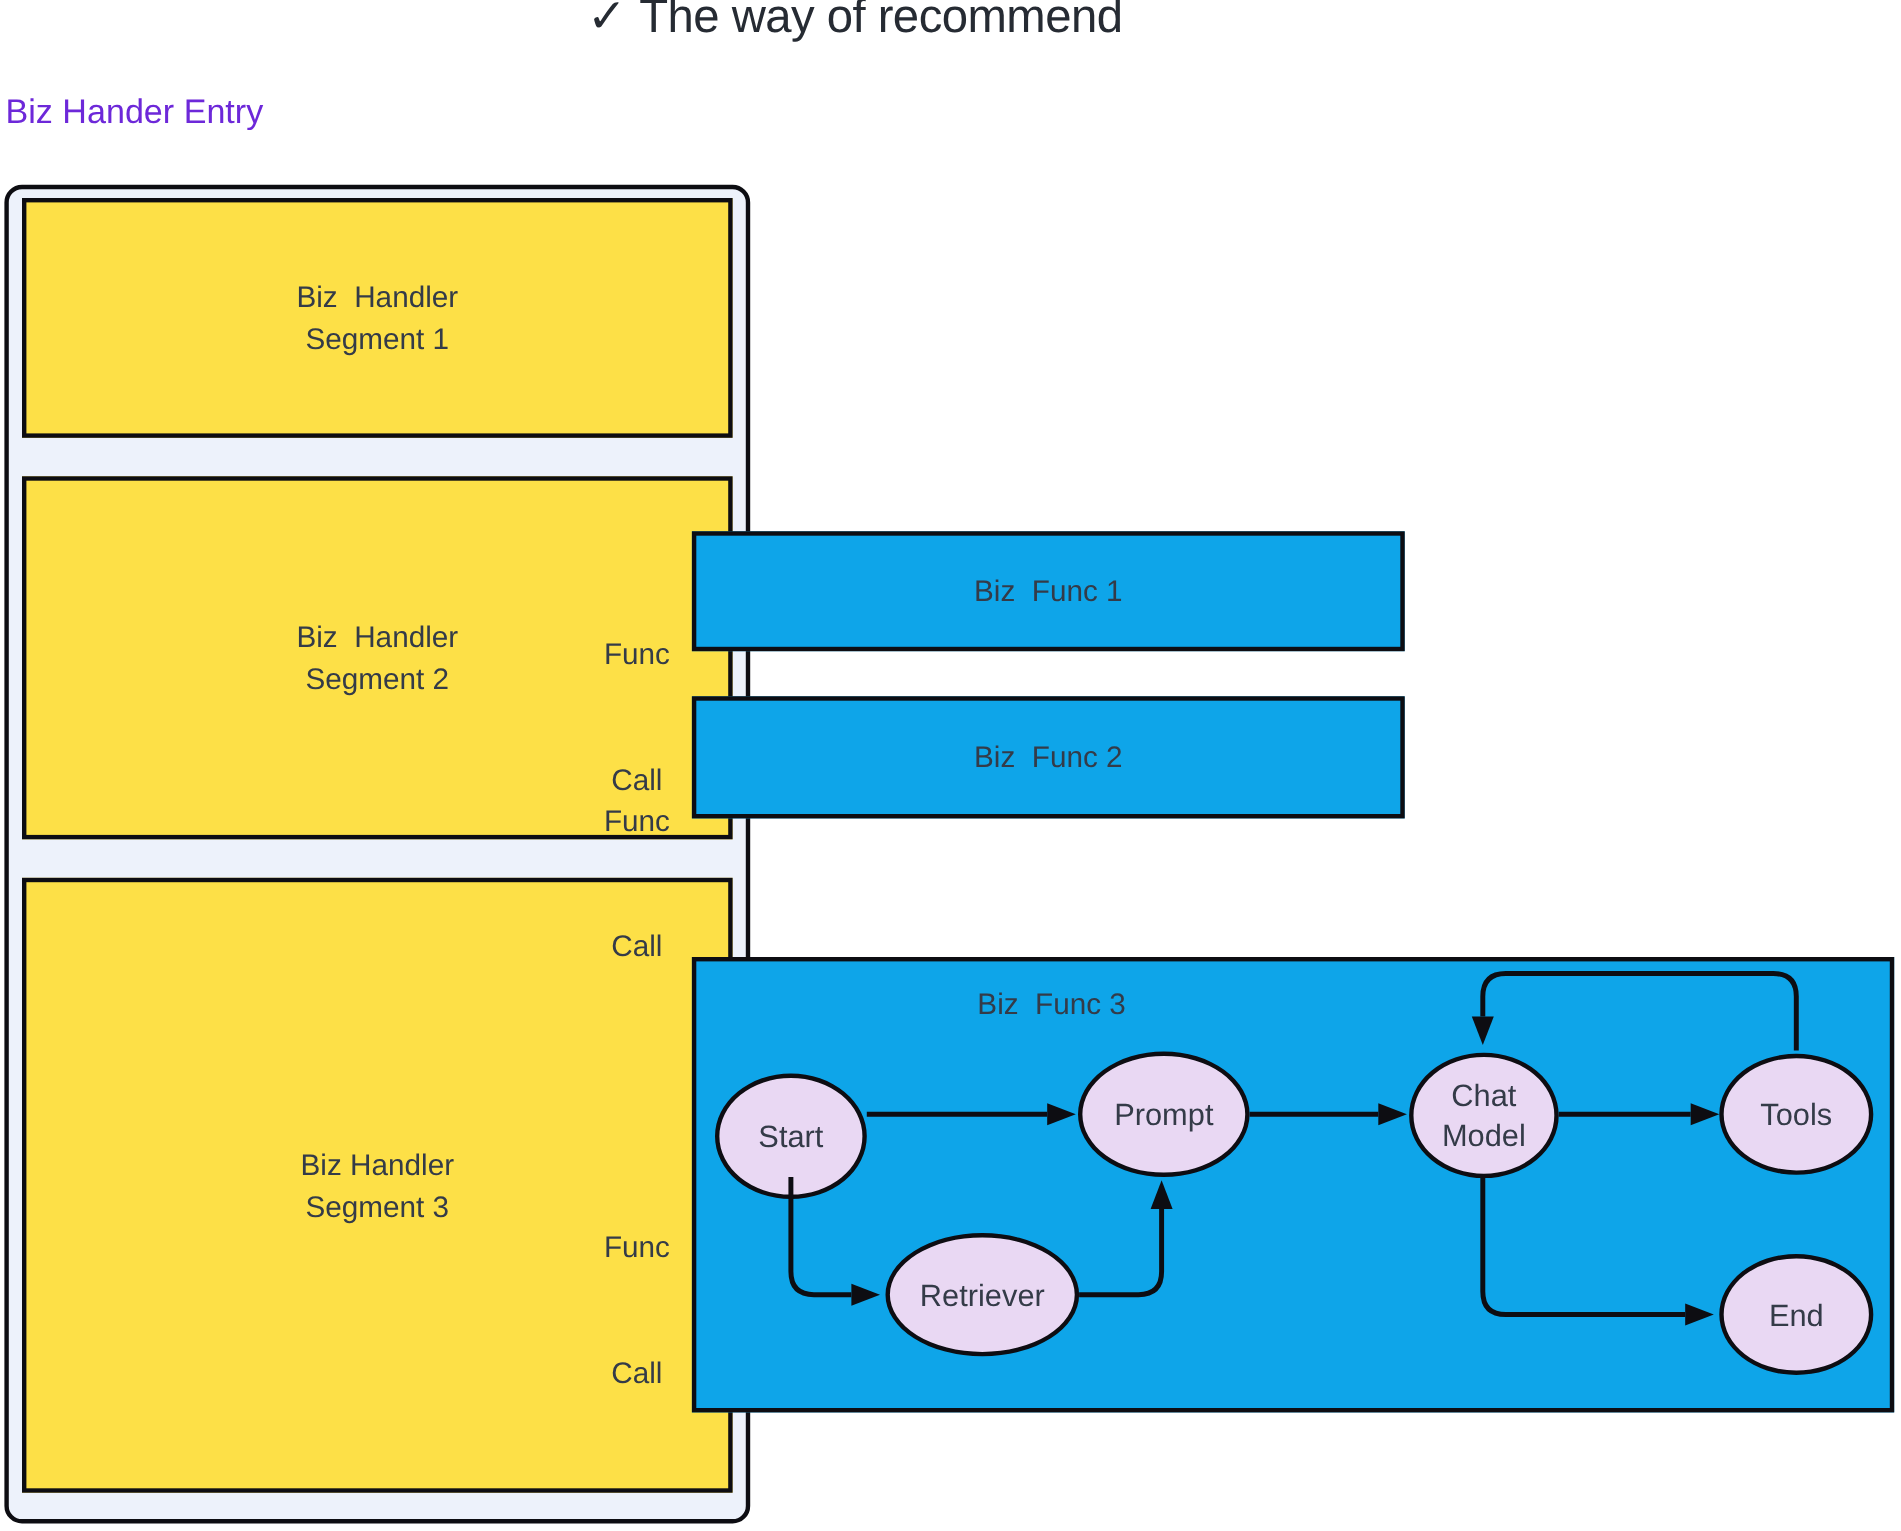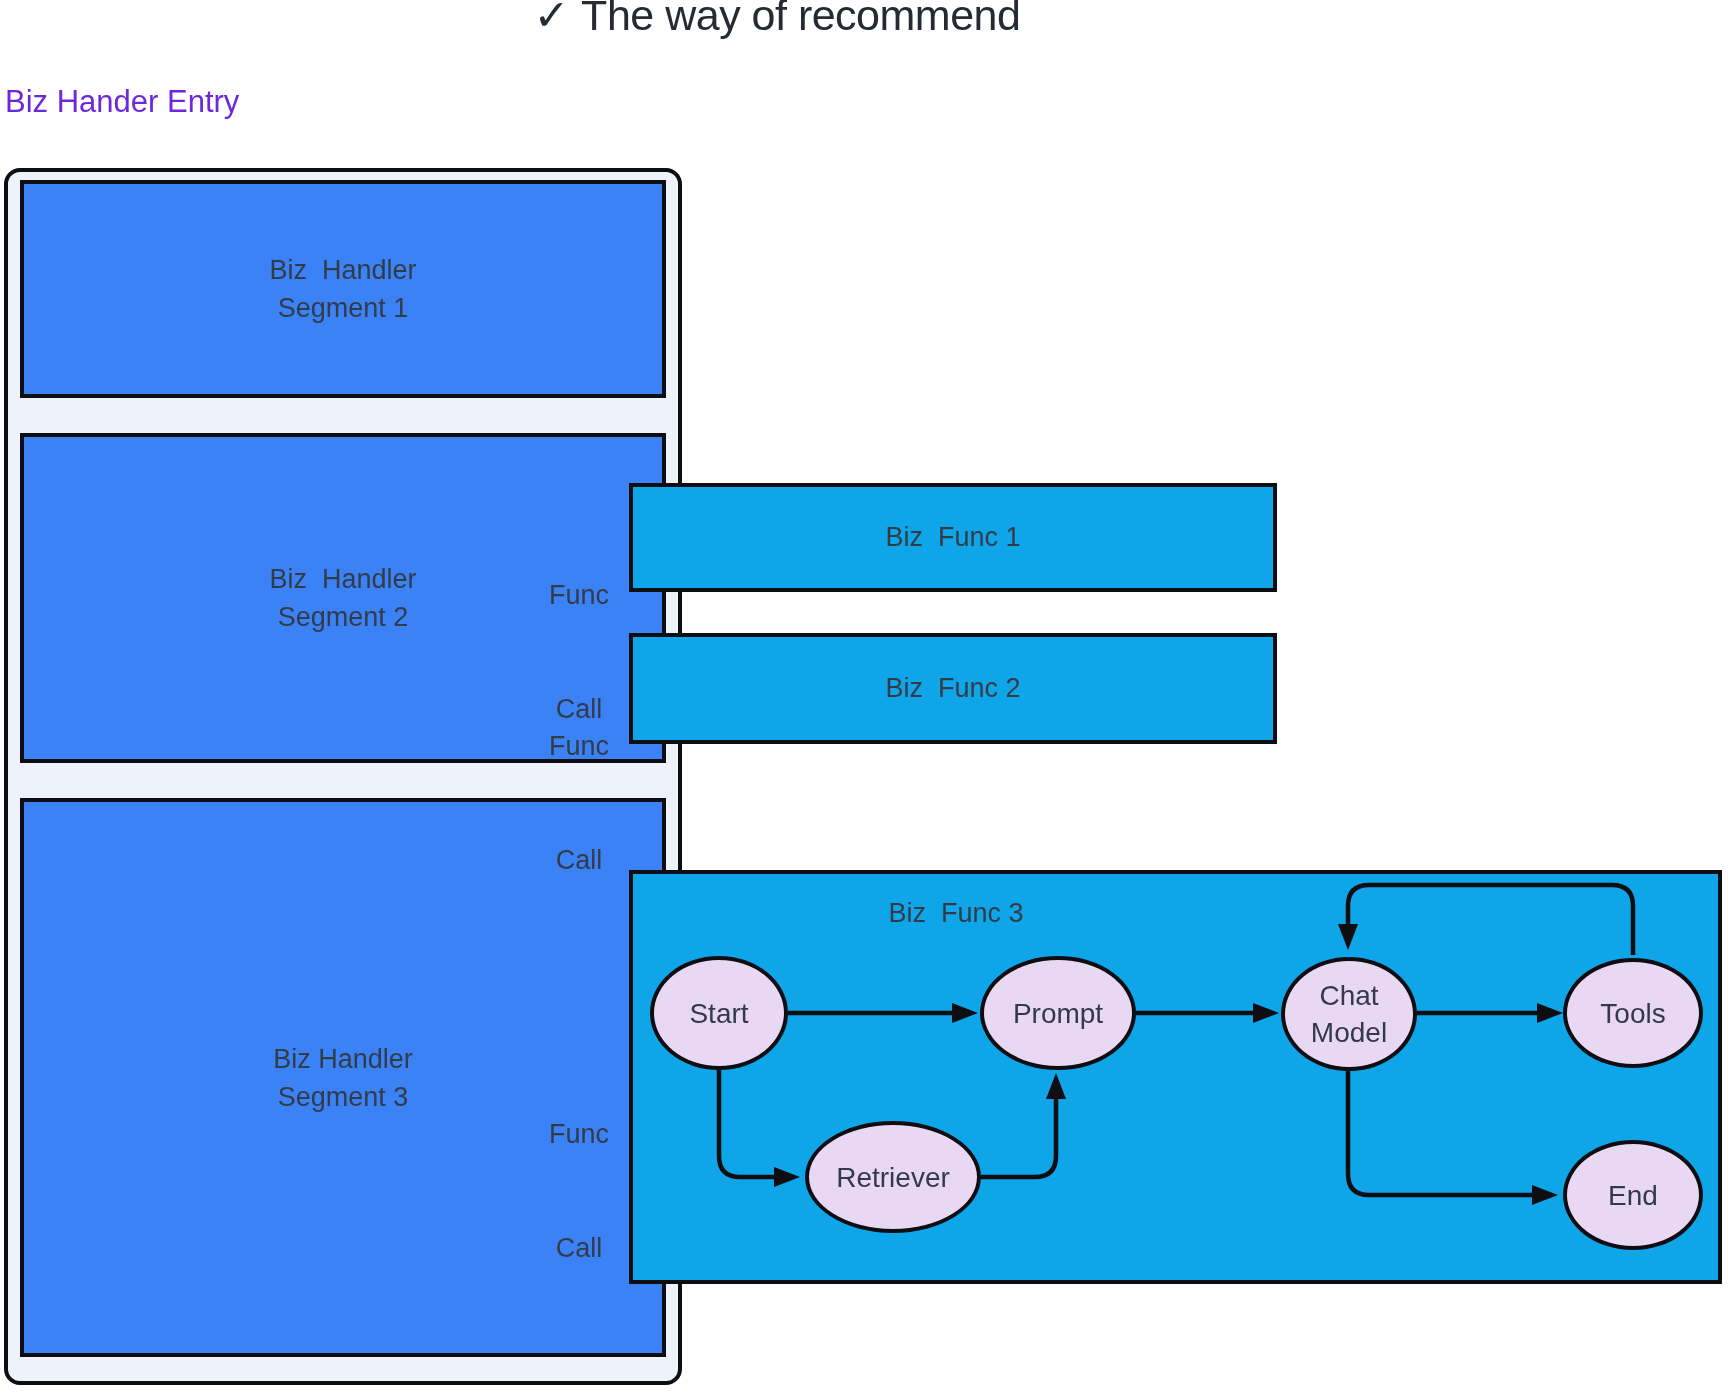--- a/index.html
+++ b/index.html
@@ -45,21 +45,21 @@
     height: 1217px;
     background: #edf2fb;
     border: 4px solid #0d0d12;
     border-radius: 16px;
   }
 
   .segment {
     position: absolute;
     left: 20px;
     width: 646px;
-    background: #3b82f6;
+    background: #fde047;
     border: 4px solid #0d0d12;
     display: flex;
     flex-direction: column;
     align-items: center;
     justify-content: center;
     text-align: center;
     font-size: 27px;
     line-height: 38px;
     white-space: pre;
   }
@@ -106,21 +106,21 @@
     border-radius: 50%;
     display: flex;
     flex-direction: column;
     align-items: center;
     justify-content: center;
     text-align: center;
     font-size: 28px;
     line-height: 37px;
     white-space: pre;
   }
-  .node-start     { left: 650px;  top: 956px;  width: 138px; height: 114px; }
+  .node-start     { left: 650px;  top: 976px;  width: 138px; height: 114px; }
   .node-prompt    { left: 980px;  top: 956px;  width: 156px; height: 114px; }
   .node-chat      { left: 1281px; top: 957px;  width: 136px; height: 114px; }
   .node-tools     { left: 1563px; top: 958px;  width: 140px; height: 110px; }
   .node-retriever { left: 805px;  top: 1121px; width: 176px; height: 112px; text-align: center; }
   .node-end       { left: 1563px; top: 1140px; width: 140px; height: 110px; }
 
   .arrows {
     position: absolute;
     left: 0;
     top: 0;

